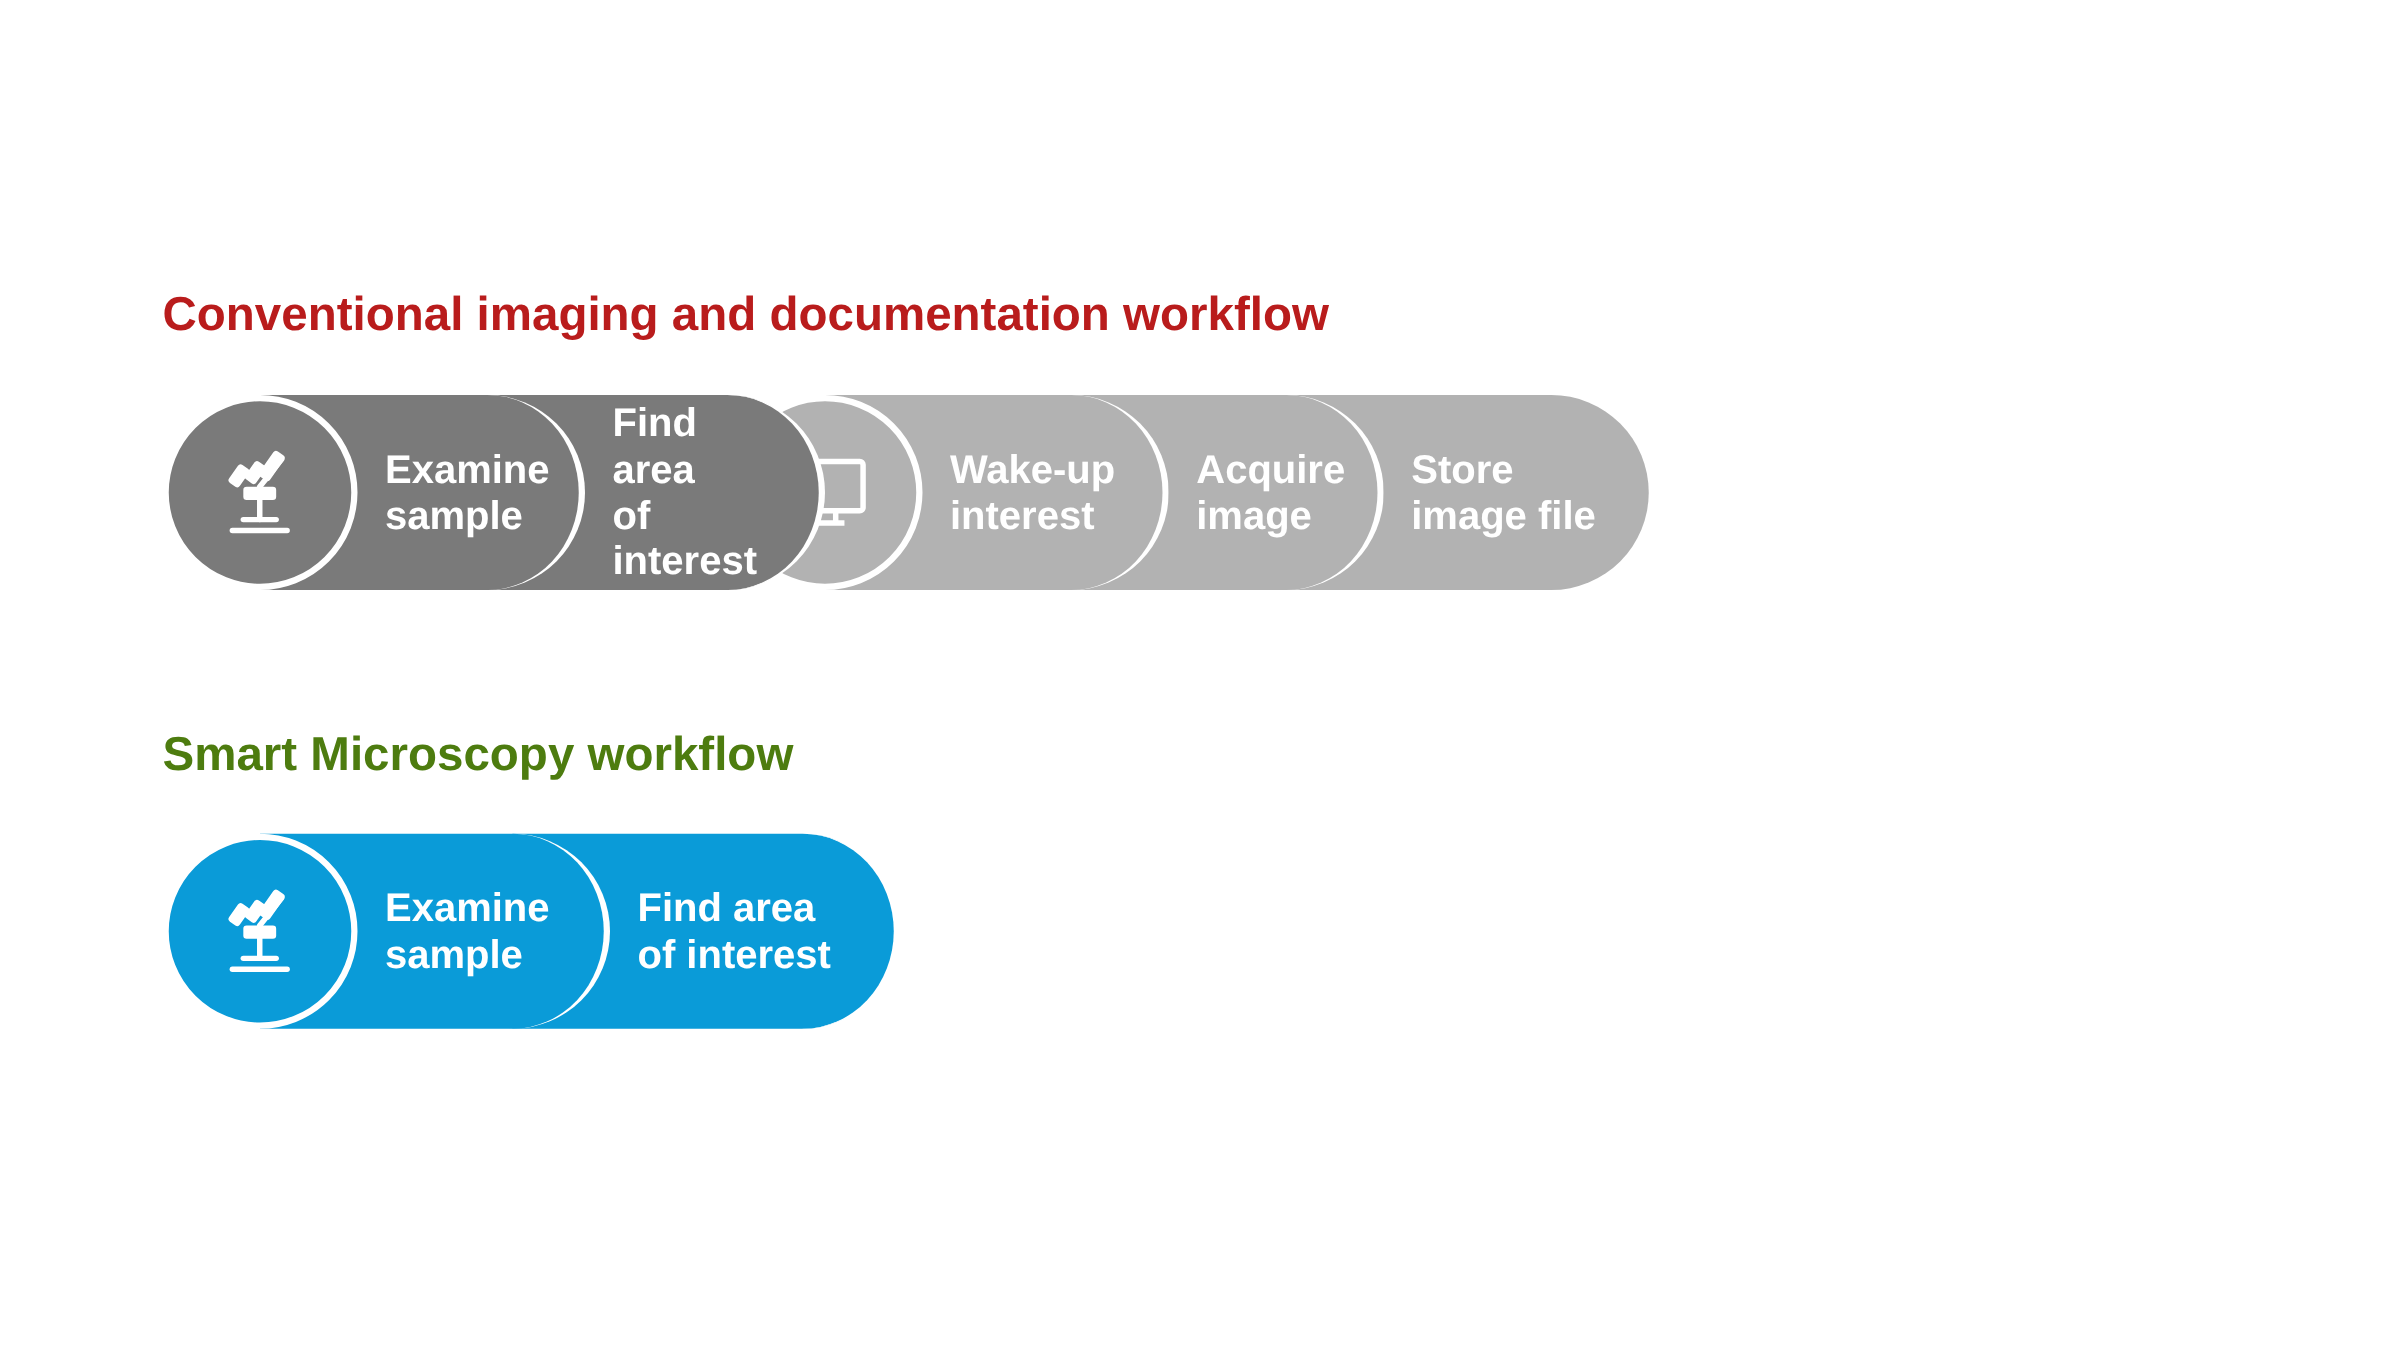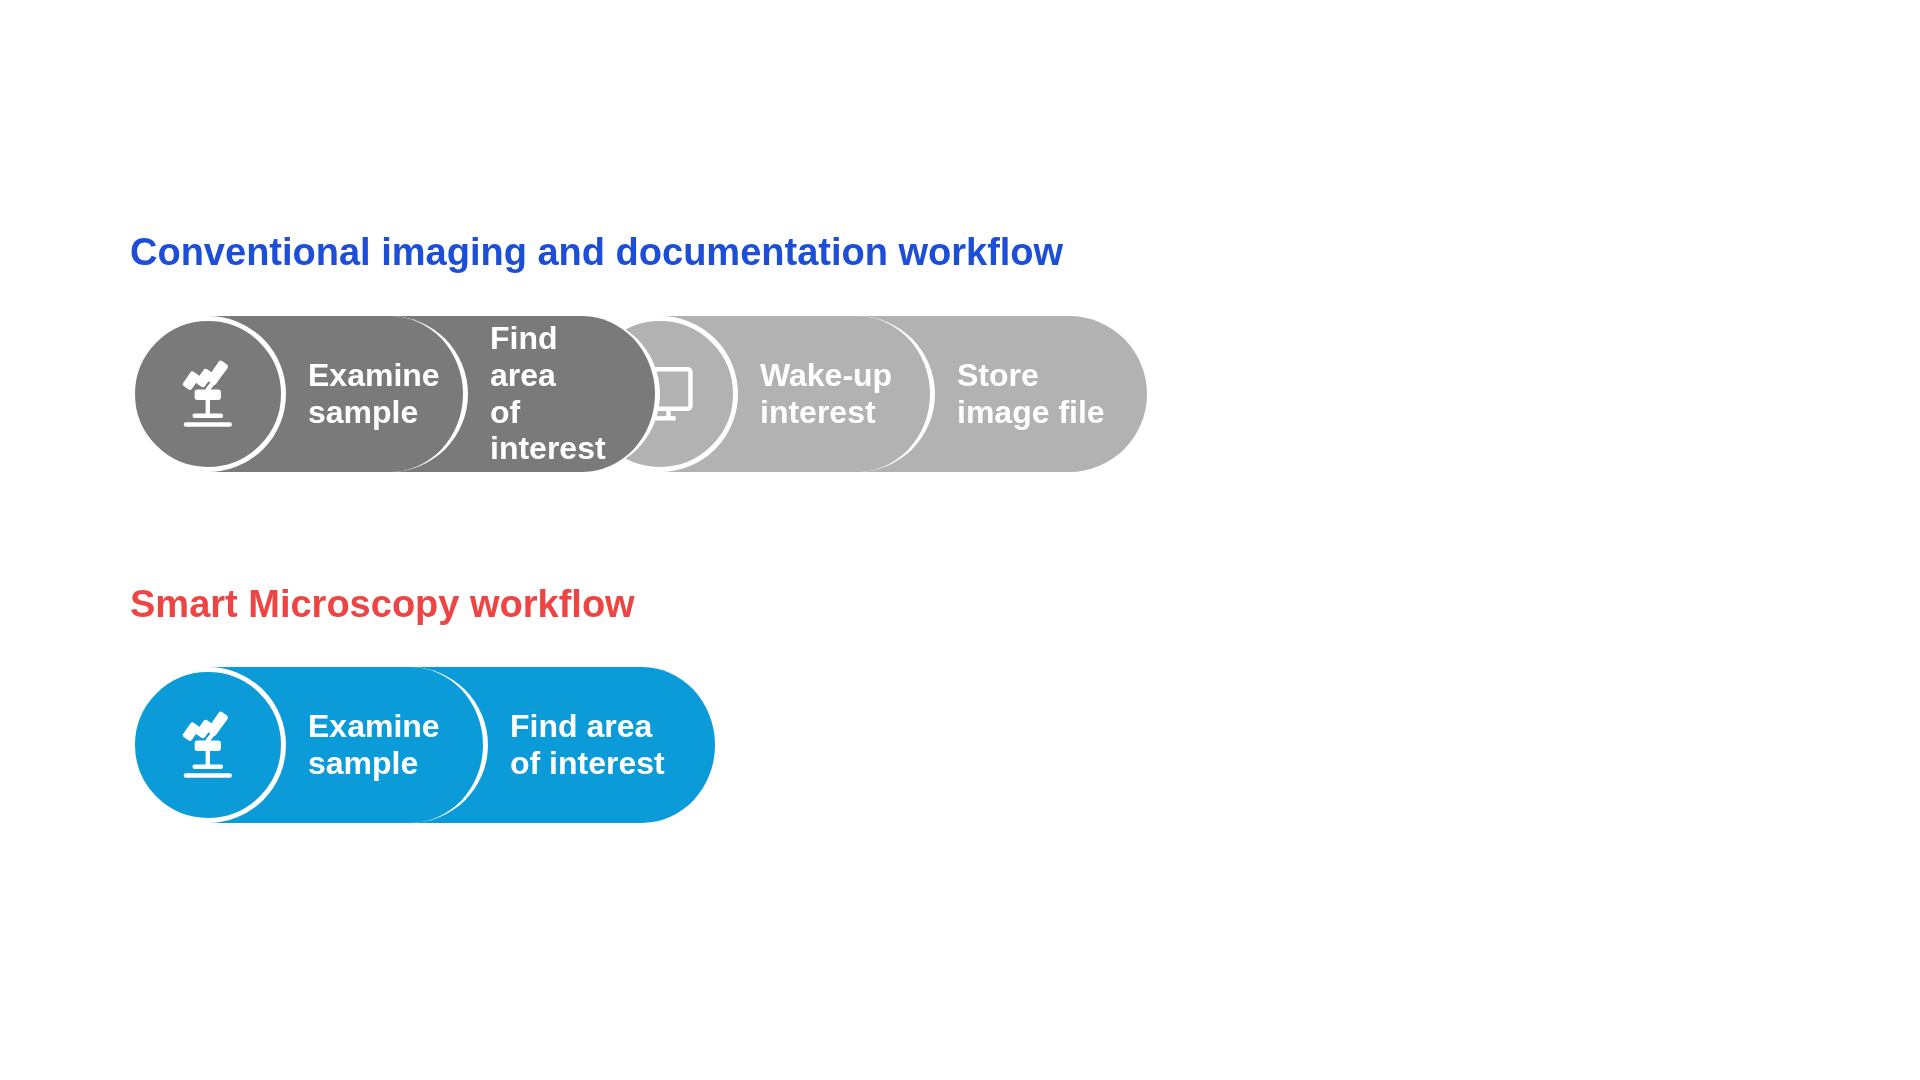--- a/index.html
+++ b/index.html
@@ -16,22 +16,22 @@
     top: 230px;
     left: 130px;
     width: 1720px;
   }
   .title {
     font-size: 38px;
     font-weight: 600;
     margin-bottom: 40px;
     line-height: 1.2;
   }
-  .title.gray { color: #1d4ed8; }
-  .title.blue { color: #ef4444; }
+  .title.gray { color: #b91c1c; }
+  .title.blue { color: #4d7c0f; }
 
   .workflow {
     display: flex;
     align-items: center;
     margin-bottom: 110px;
   }
 
   .icon-circle {
     width: 156px;
     height: 156px;
@@ -117,20 +117,22 @@
         <line x1="40" y1="67" x2="40" y2="78"></line>
         <line x1="60" y1="67" x2="60" y2="78"></line>
         <line x1="32" y1="78" x2="68" y2="78"></line>
       </svg>
     </div>
 
     <div class="step gray-mid after-icon z6" style="width:275px;">Wake-up
 interest</div>
 
 
+    <div class="step gray-mid cont z4" style="width:250px;">Acquire
+image</div>
 
     <div class="step gray-mid cont z3" style="width:290px; border-right:none;">Store
 image file</div>
 
   </div>
 
   <div class="title blue">Smart Microscopy workflow</div>
 
   <div class="workflow">
 

